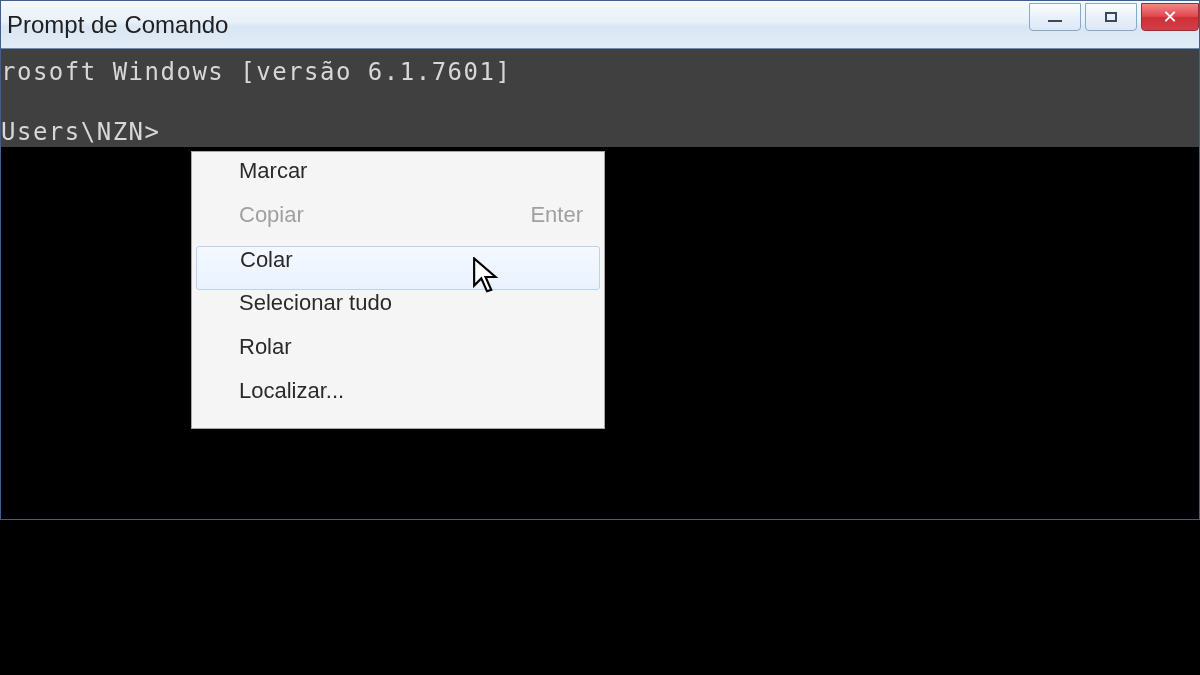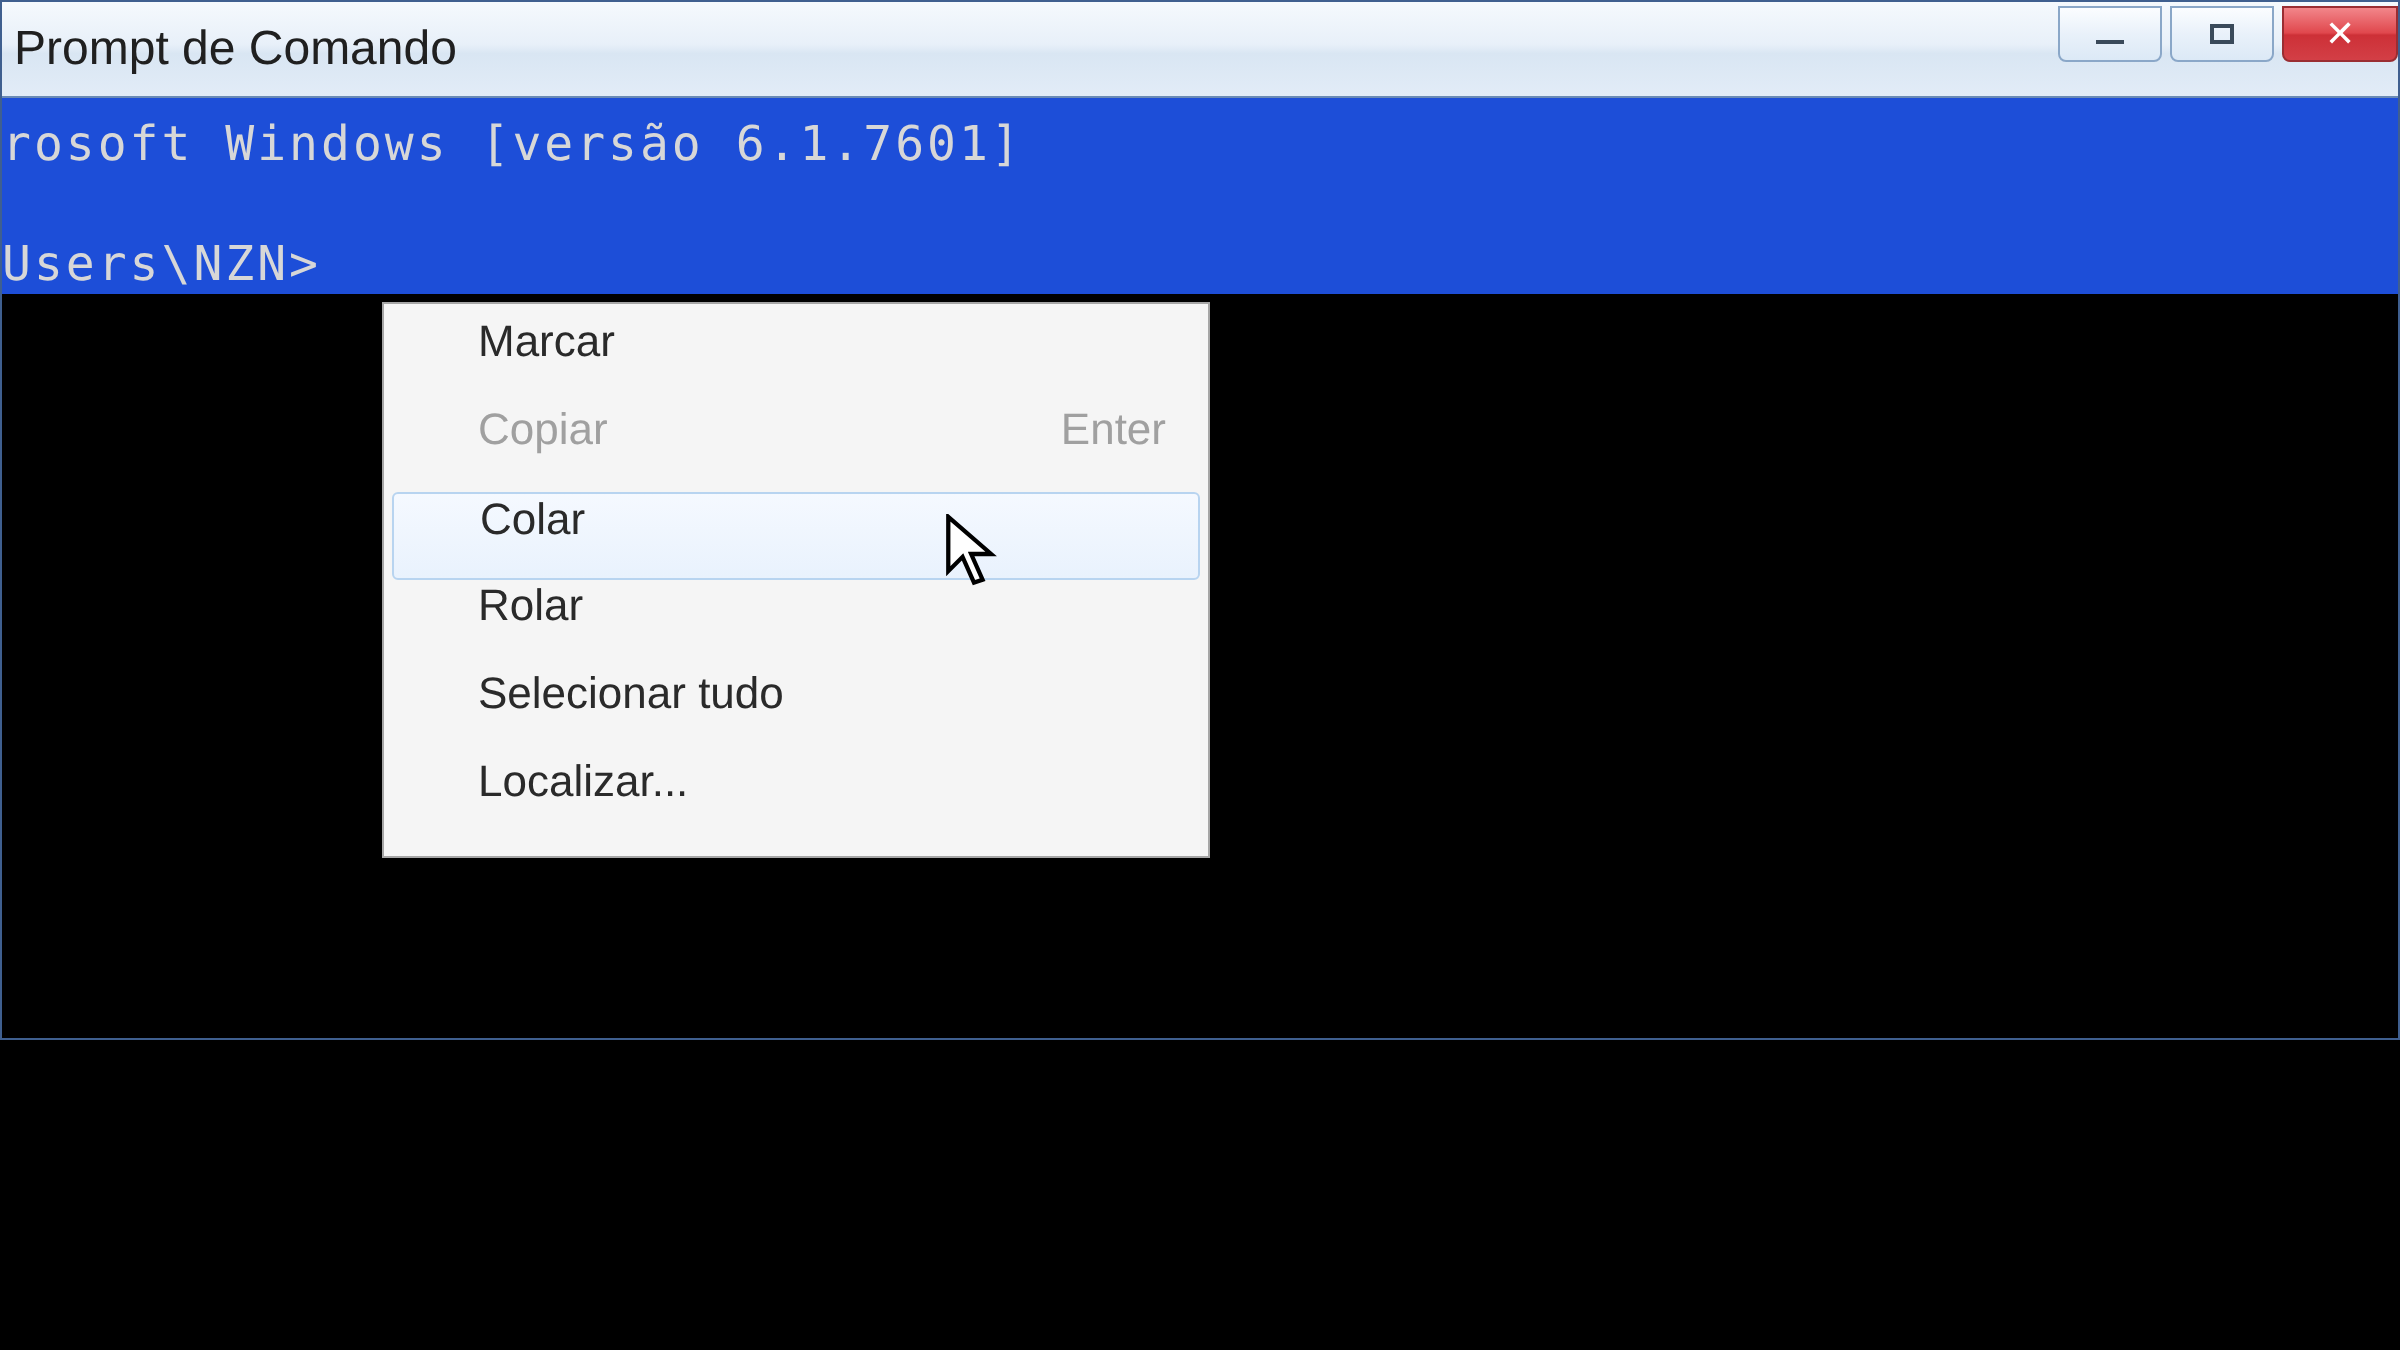--- a/index.html
+++ b/index.html
@@ -65,21 +65,21 @@
     .title-btn.close .glyph { color: #fff; font-size: 18px; }
     .min-glyph { display:inline-block; width:14px; height:2px; background:#3a4a5a; margin-top:8px;}
     .max-glyph { display:inline-block; width:12px; height:10px; border:2px solid #3a4a5a; }
     .terminal {
       padding: 8px 0 0 0;
       color: #d7d7d7;
       font-family: "Lucida Console", "Consolas", monospace;
       font-size: 24px;
       line-height: 30px;
       letter-spacing: 1.5px;
-      background:#1d4ed8;
+      background:#404040;
     }
     .terminal-line { white-space: pre; }
     .context-menu {
       position: absolute;
       top: 150px;
       left: 190px;
       width: 414px;
       background: #f5f5f5;
       border: 1px solid #a6a6a6;
       box-shadow: 3px 3px 6px rgba(0,0,0,0.35);
@@ -140,24 +140,24 @@
       <span>Marcar</span>
     </div>
     <div class="menu-item disabled">
       <span>Copiar</span>
       <span class="menu-shortcut">Enter</span>
     </div>
     <div class="menu-item hover">
       <span>Colar</span>
     </div>
     <div class="menu-item">
-      <span>Rolar</span>
+      <span>Selecionar tudo</span>
     </div>
     <div class="menu-item">
-      <span>Selecionar tudo</span>
+      <span>Rolar</span>
     </div>
     <div class="menu-item">
       <span>Localizar...</span>
     </div>
   </div>
 
   <svg class="cursor-pointer" width="32" height="40" viewBox="0 0 20 28">
     <path d="M1 1 L1 20 L6 15 L10 24 L13 23 L9 14 L16 14 Z" fill="#ffffff" stroke="#000000" stroke-width="1.5"></path>
   </svg>
 </div>

